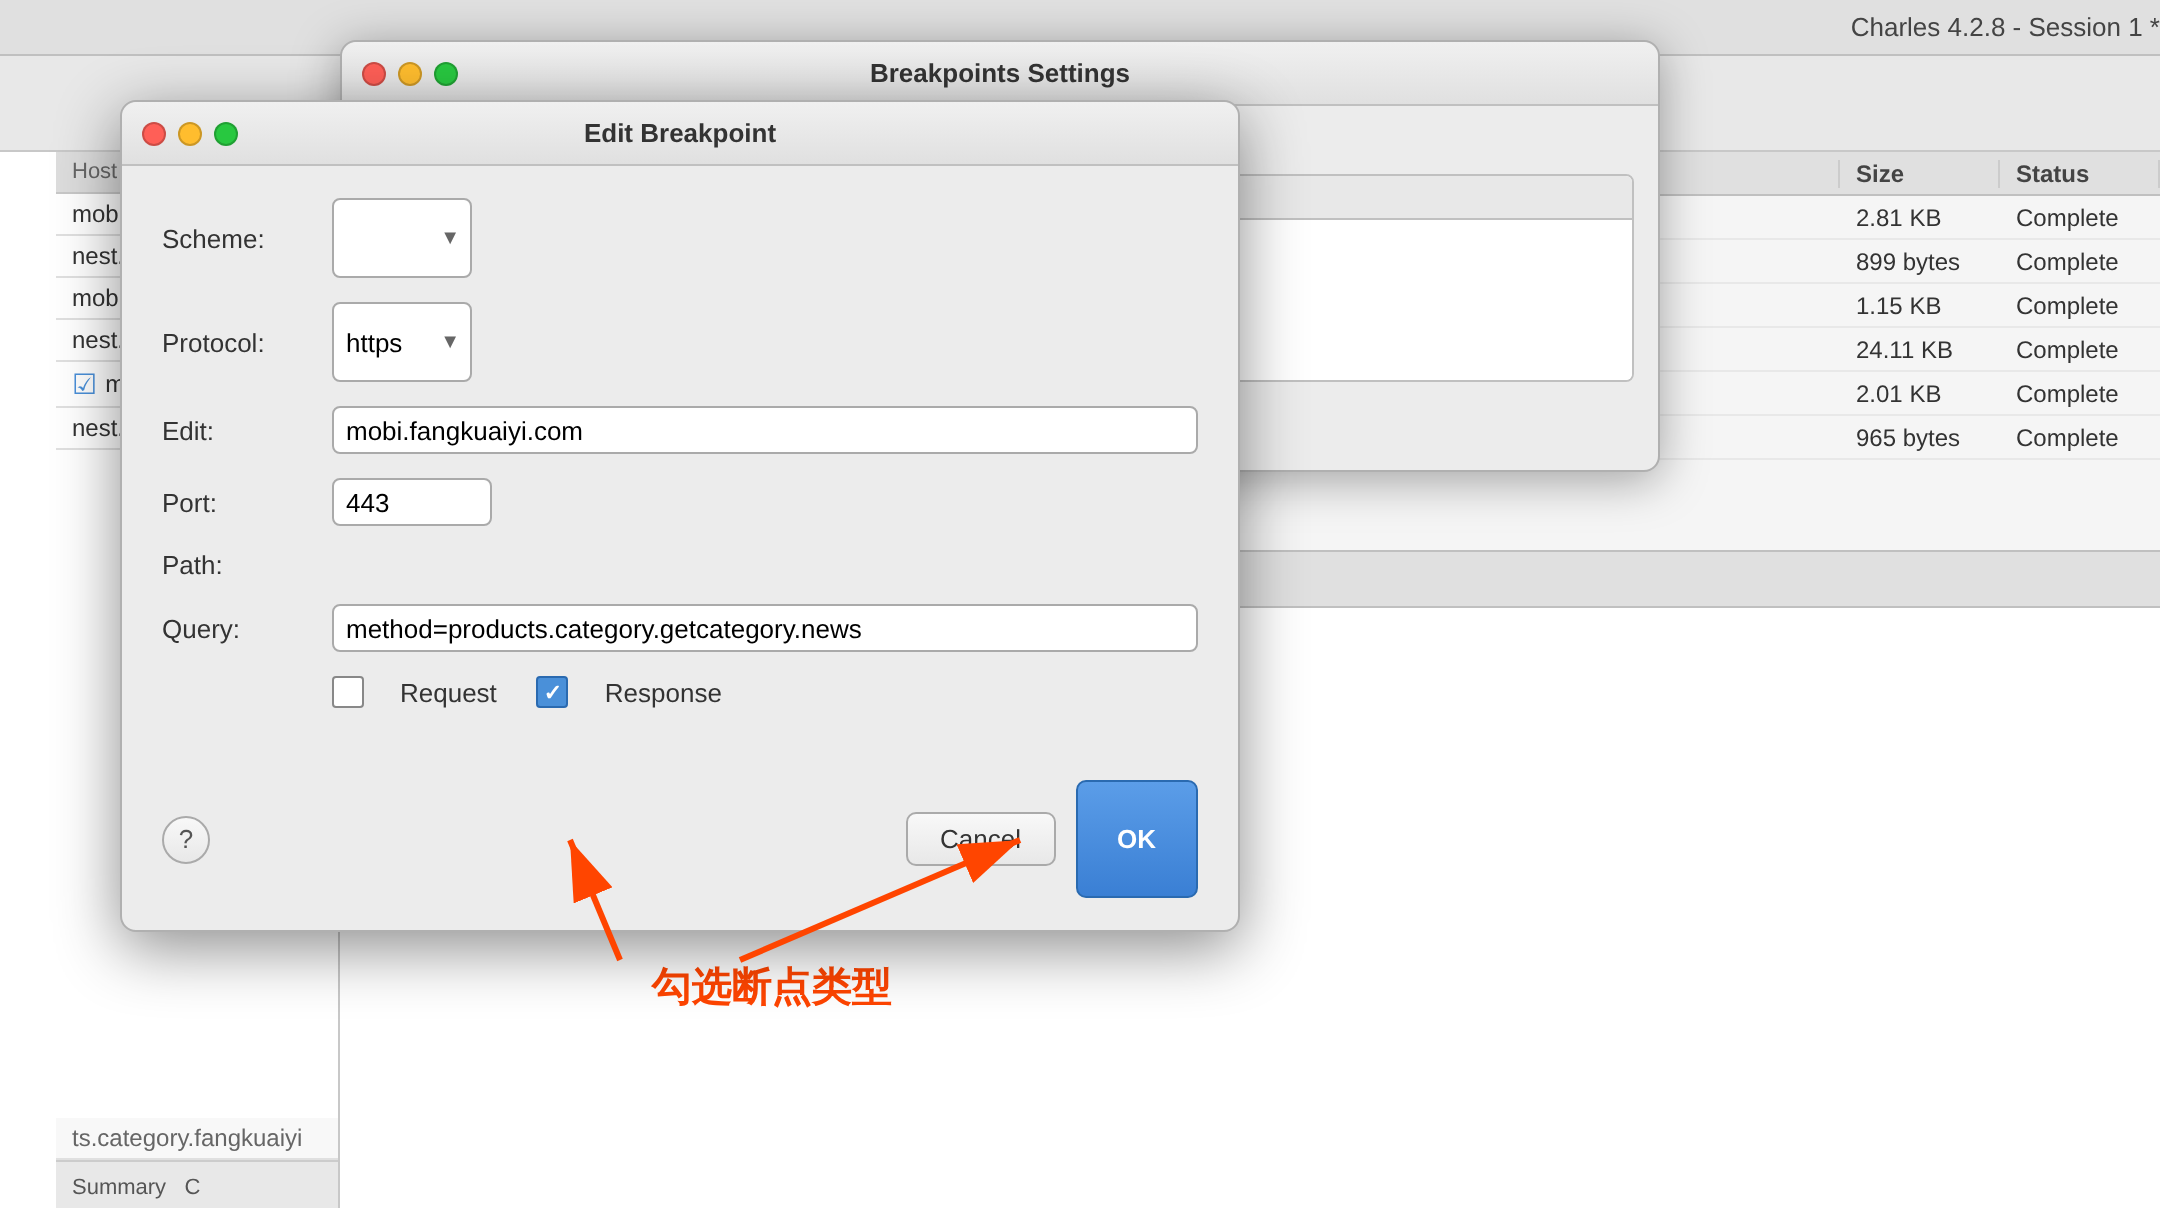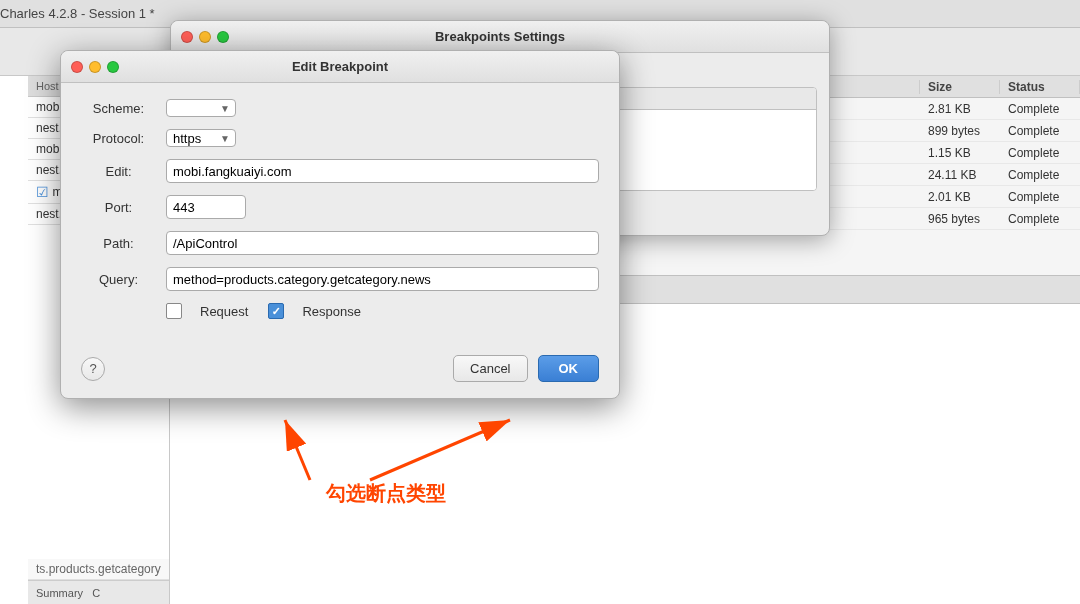--- a/index.html
+++ b/index.html
@@ -21,21 +21,21 @@
     }
 
     
     .title-bar {
       position: absolute;
       top: 0; left: 0; right: 0;
       height: 28px;
       background: #e0e0e0;
       display: flex;
       align-items: center;
-      justify-content: flex-start;
+      justify-content: flex-end;
       border-bottom: 1px solid #c0c0c0;
     }
     .title-bar-text {
       font-size: 13px;
       color: #444;
       font-weight: 500;
     }
 
     
     .toolbar {
@@ -277,21 +277,21 @@
       padding: 16px 20px;
     }
 
     .form-row {
       display: flex;
       align-items: center;
       margin-bottom: 12px;
     }
     .form-label {
       width: 75px;
-      text-align: center;
+      text-align: left;
       font-size: 13px;
       color: #333;
       margin-right: 10px;
       font-weight: 500;
     }
     .form-input {
       flex: 1;
       height: 24px;
       border: 1px solid #aaa;
       border-radius: 4px;
@@ -299,21 +299,21 @@
       font-size: 13px;
       background: white;
       outline: none;
     }
     .form-select-wrapper {
       position: relative;
       display: flex;
       align-items: center;
     }
     .form-select {
-      height: 18px;
+      height: 40px;
       border: 1px solid #aaa;
       border-radius: 4px;
       padding: 0 20px 0 6px;
       font-size: 13px;
       background: white;
       appearance: none;
       min-width: 70px;
       cursor: pointer;
     }
     .select-arrow {
@@ -376,21 +376,21 @@
     .cancel-btn {
       padding: 5px 16px;
       background: linear-gradient(to bottom, #f8f8f8, #e8e8e8);
       border: 1px solid #aaa;
       border-radius: 5px;
       font-size: 13px;
       cursor: pointer;
       color: #333;
     }
     .ok-btn {
-      padding: 5px 20px;
+      padding: 21px 20px;
       background: linear-gradient(to bottom, #5b9de8, #3a7fd4);
       border: 1px solid #2a6ab0;
       border-radius: 5px;
       font-size: 13px;
       cursor: pointer;
       color: white;
       font-weight: 600;
     }
 
     .annotation-text {
@@ -530,21 +530,21 @@
     <div class="sidebar-row">mobi.fangkuaiyi.com</div>
     <div class="sidebar-row">nest.111.com.cn</div>
     <div class="sidebar-row">mobi.fangkuaiyi.com</div>
     <div class="sidebar-row">nest.111.com.cn</div>
     <div class="sidebar-row" style="display:flex;align-items:center;gap:4px;">
       <span style="color:#4a90d9;font-size:14px;">☑</span>mobi.fangkuaiyi.com
     </div>
     <div class="sidebar-row">nest.111.com.cn</div>
     <div style="flex:1;"></div>
     <div class="path-row">
-      <span>ts.products.getcategory</span>
+      <span>ts.category.fangkuaiyi</span>
     </div>
     <div style="padding:4px 8px;border-top:1px solid #ccc;background:#e8e8e8;">
       <span style="font-size:11px;color:#555;">Summary &nbsp; C</span>
     </div>
   </div>
 
   <div class="content-area">
 
     <div class="table-area">
       <div class="table-header">
@@ -668,21 +668,20 @@
       <input class="form-input" type="text" value="mobi.fangkuaiyi.com" style="">
     </div>
 
     <div class="form-row">
       <label class="form-label">Port:</label>
       <input class="form-input" type="text" style="max-width: 80px;" value="443">
     </div>
 
     <div class="form-row">
       <label class="form-label">Path:</label>
-      <input class="form-input" type="text" value="/ApiControl" style="">
     </div>
 
     <div class="form-row">
       <label class="form-label">Query:</label>
       <input class="form-input" type="text" value="method=products.category.getcategory.news" style="">
     </div>
 
     <div class="checkboxes-row">
       <div class="checkbox-item">
         <div class="cb-box"></div>

